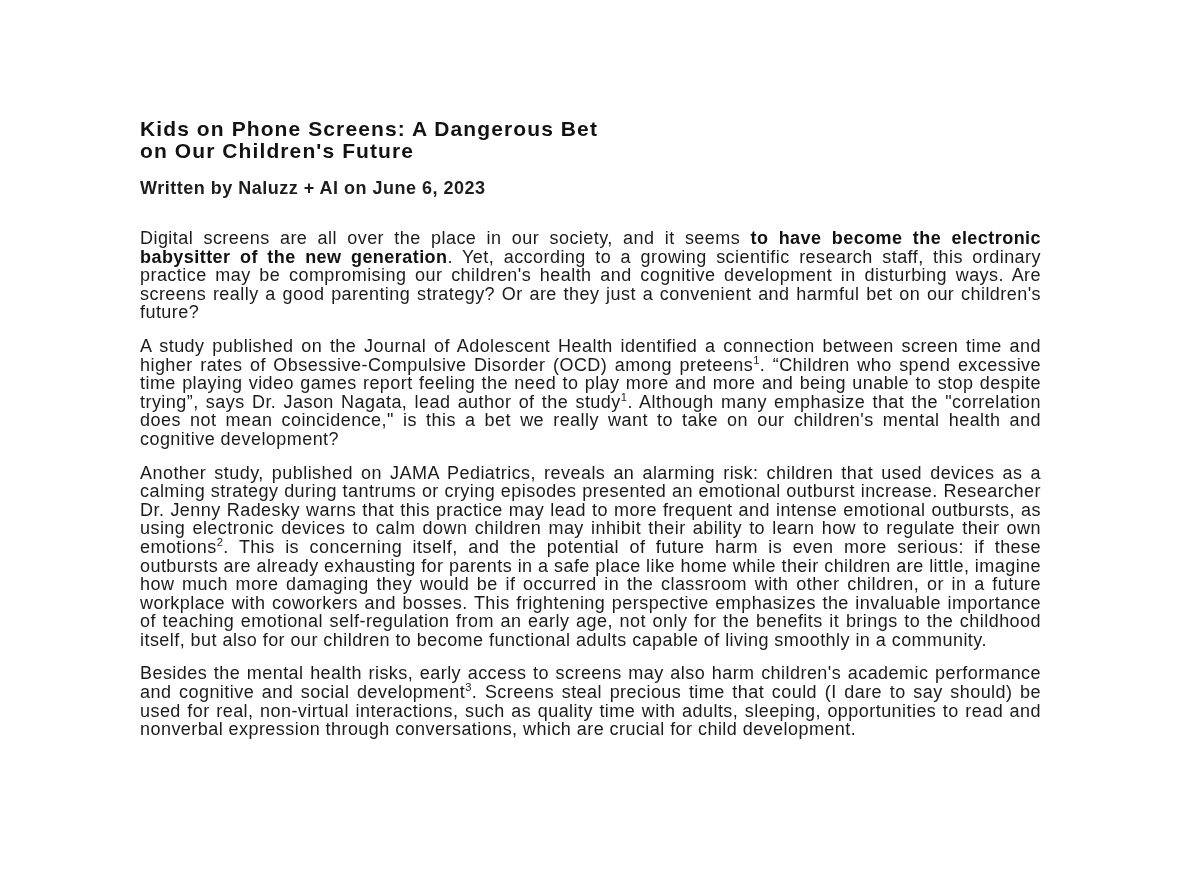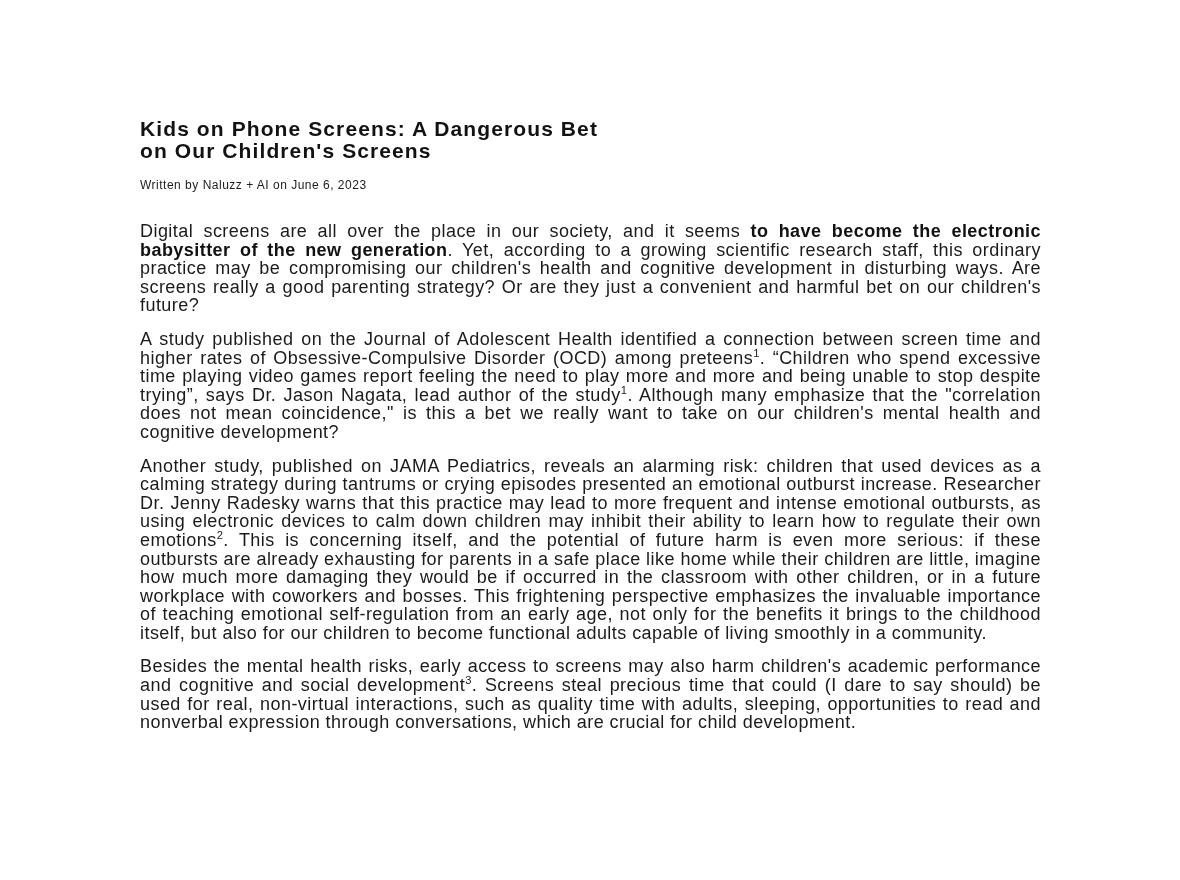--- a/index.html
+++ b/index.html
@@ -25,23 +25,24 @@
   .title {
     margin: 0;
     font-size: 21px;
     font-weight: bold;
     line-height: 22px;
     letter-spacing: 1.1px;
     color: #121212;
   }
   .byline {
     margin-top: 16px;
-    font-size: 12px;
+    font-size: 18px;
     letter-spacing: 0.5px;
     color: #1d1d1d;
+    font-weight: bold;
   }
   .body-text {
     margin-top: 30px;
   }
   p.para {
     margin: 0 0 15px 0;
     font-size: 18px;
     line-height: 18.6px;
     letter-spacing: 0.45px;
     color: #1b1b1b;
@@ -57,21 +58,21 @@
     vertical-align: super;
   }
 </style>
 </head>
 <body>
 
 <div class="page">
   <div class="content">
     <h1 class="title">
       <span>Kids on Phone Screens: A Dangerous Bet</span><br>
-      <span>on Our Children's Screens</span>
+      <span>on Our Children's Future</span>
     </h1>
     <div class="byline">Written by Naluzz + AI on June 6, 2023</div>
     <div class="body-text" id="article-body">
         <p class="para"><span>Digital screens are all over the place in our society, and it seems </span><b>to have become the electronic babysitter of the new generation</b><span>. Yet, according to a growing scientific research staff, this ordinary practice may be compromising our children's health and cognitive development in disturbing ways. Are screens really a good parenting strategy? Or are they just a convenient and harmful bet on our children's future?</span></p>
         <p class="para"><span>A study published on the Journal of Adolescent Health identified a connection between screen time and higher rates of Obsessive-Compulsive Disorder (OCD) among preteens</span><sup>1</sup><span>. “Children who spend excessive time playing video games report feeling the need to play more and more and being unable to stop despite trying”, says Dr. Jason Nagata, lead author of the study</span><sup>1</sup><span>. Although many emphasize that the "correlation does not mean coincidence," is this a bet we really want to take on our children's mental health and cognitive development?</span></p>
         <p class="para"><span>Another study, published on JAMA Pediatrics, reveals an alarming risk: children that used devices as a calming strategy during tantrums or crying episodes presented an emotional outburst increase. Researcher Dr. Jenny Radesky warns that this practice may lead to more frequent and intense emotional outbursts, as using electronic devices to calm down children may inhibit their ability to learn how to regulate their own emotions</span><sup>2</sup><span>. This is concerning itself, and the potential of future harm is even more serious: if these outbursts are already exhausting for parents in a safe place like home while their children are little, imagine how much more damaging they would be if occurred in the classroom with other children, or in a future workplace with coworkers and bosses. This frightening perspective emphasizes the invaluable importance of teaching emotional self-regulation from an early age, not only for the benefits it brings to the childhood itself, but also for our children to become functional adults capable of living smoothly in a community.</span></p>
         <p class="para"><span>Besides the mental health risks, early access to screens may also harm children's academic performance and cognitive and social development</span><sup>3</sup><span>. Screens steal precious time that could (I dare to say should) be used for real, non-virtual interactions, such as quality time with adults, sleeping, opportunities to read and nonverbal expression through conversations, which are crucial for child development.</span></p>
       </div>
   </div>
 </div>

